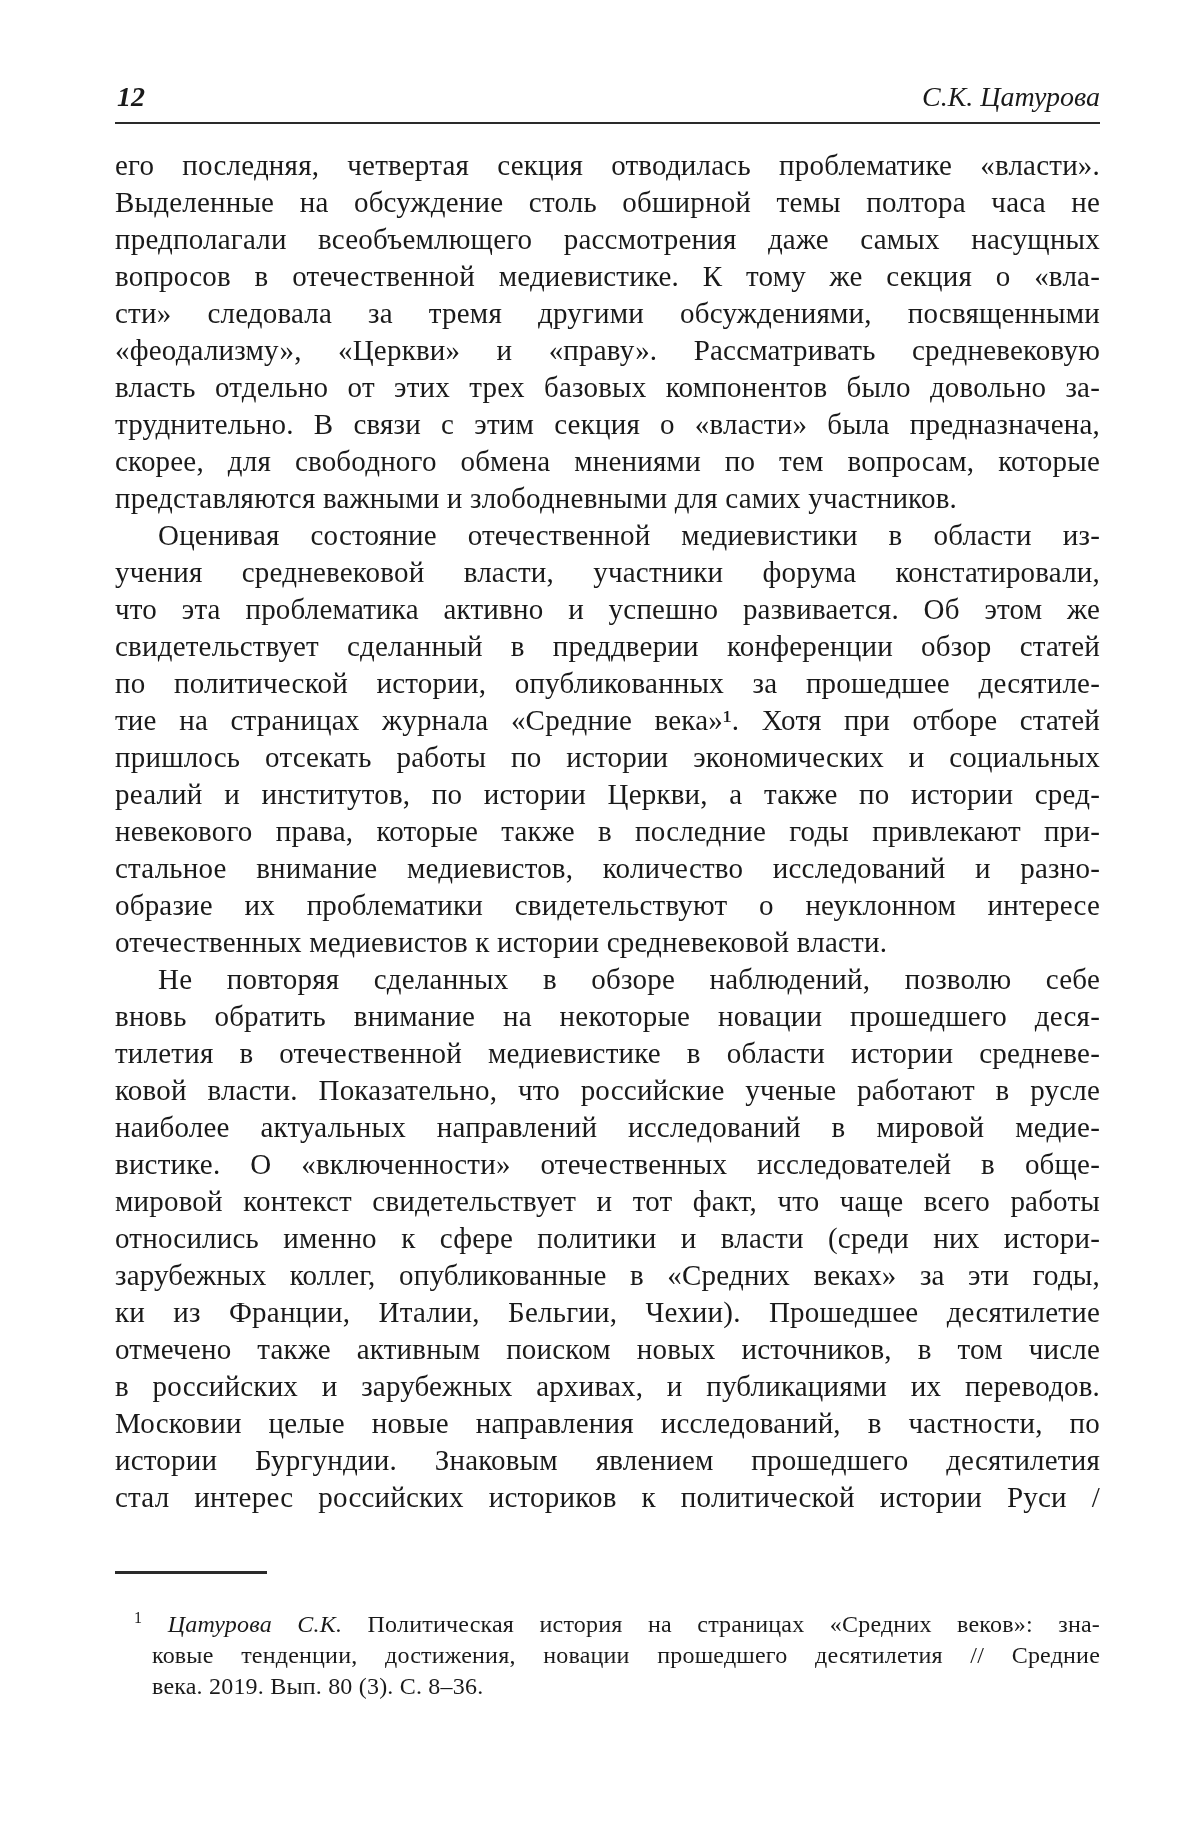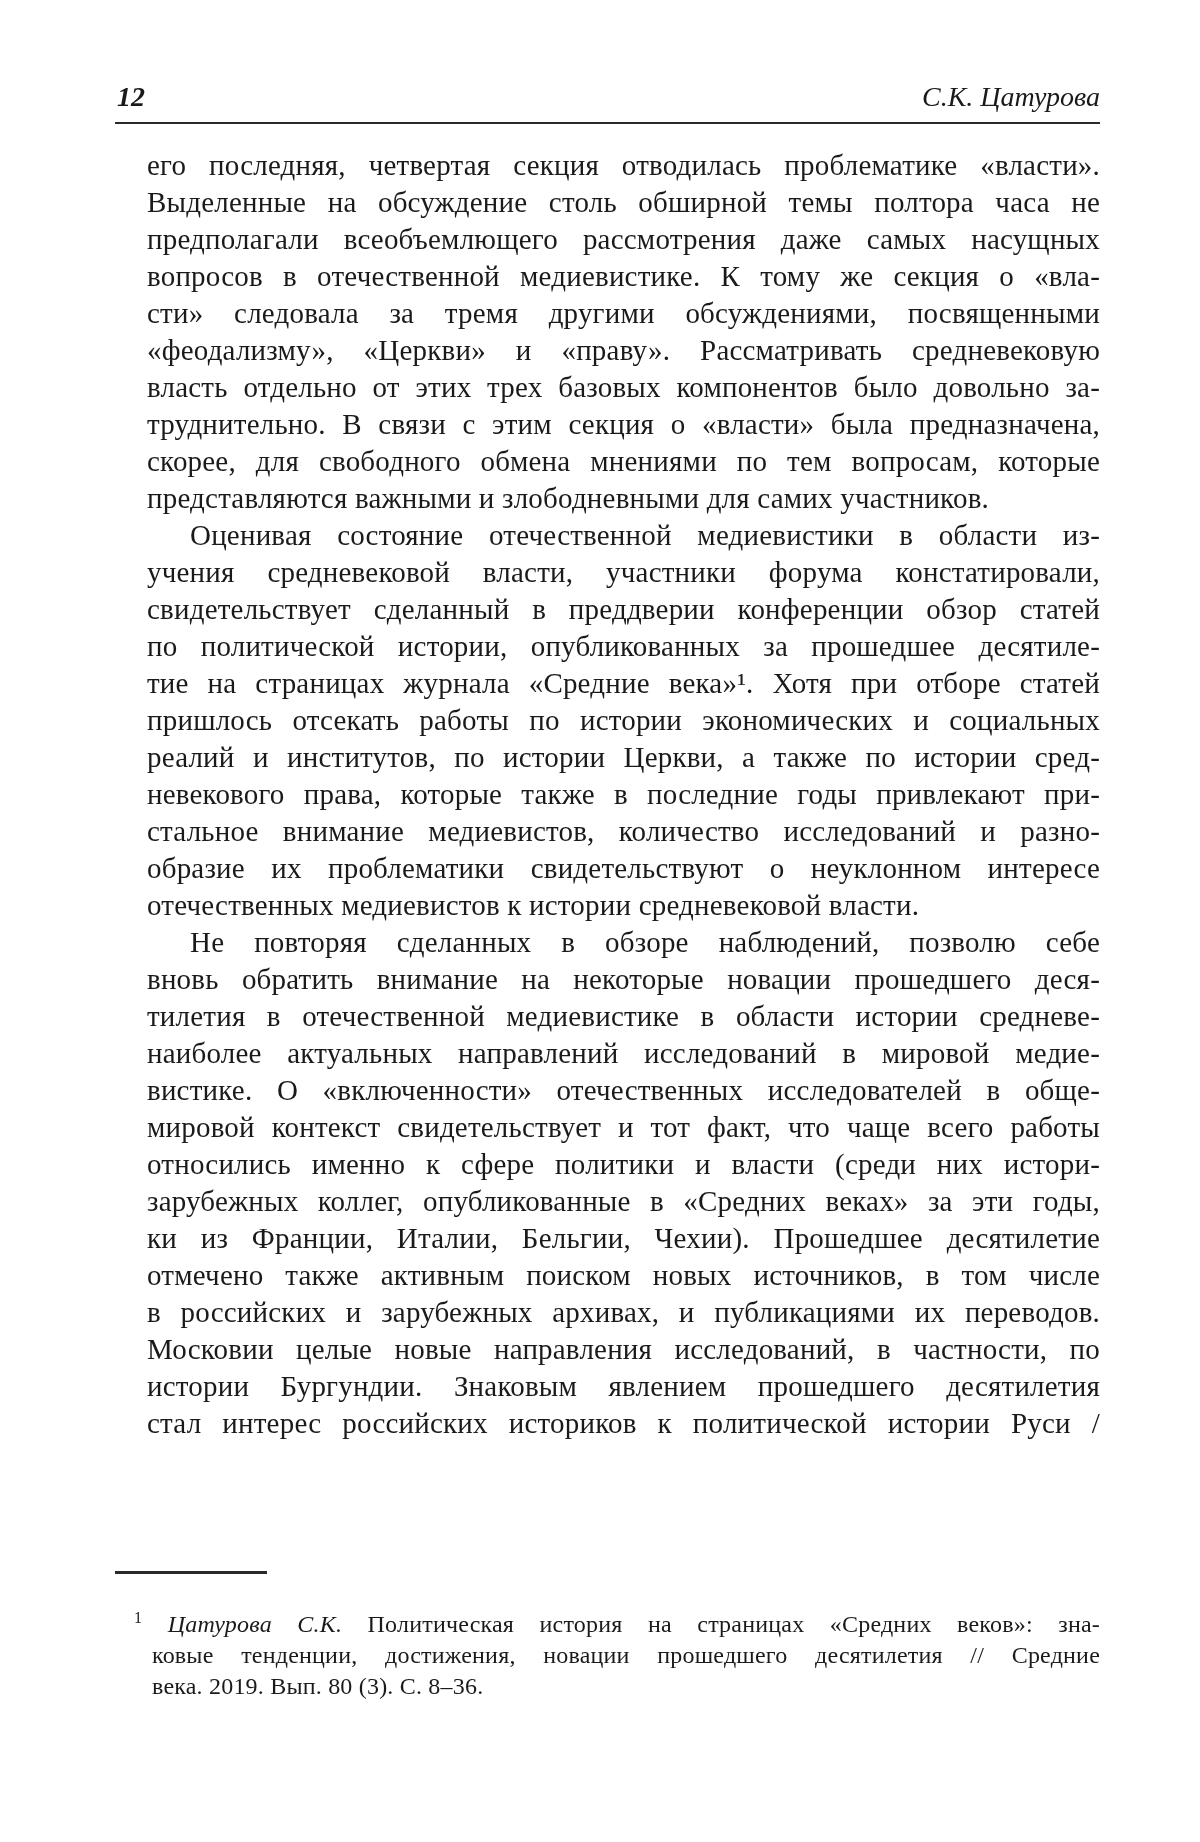--- a/index.html
+++ b/index.html
@@ -59,21 +59,20 @@
     width: 100%;
     font-size: 29px;
     letter-spacing: 0.2px;
   }
   .body-text .line {
     line-height: 37px;
     height: 37px;
     white-space: nowrap;
     text-align: justify;
     text-align-last: justify;
-    margin-left: 32px;
   }
   .body-text .line.indent {
     padding-left: 43px;
   }
   .body-text .line.last {
     text-align-last: left;
   }
   .footnote-rule {
     position: absolute;
     top: 1571px;
@@ -129,32 +128,34 @@
       <div class="line">предполагали всеобъемлющего рассмотрения даже самых насущных</div>
       <div class="line">вопросов в отечественной медиевистике. К тому же секция о «вла-</div>
       <div class="line">сти» следовала за тремя другими обсуждениями, посвященными</div>
       <div class="line">«феодализму», «Церкви» и «праву». Рассматривать средневековую</div>
       <div class="line">власть отдельно от этих трех базовых компонентов было довольно за-</div>
       <div class="line">труднительно. В связи с этим секция о «власти» была предназначена,</div>
       <div class="line">скорее, для свободного обмена мнениями по тем вопросам, которые</div>
       <div class="line last">представляются важными и злободневными для самих участников.</div>
       <div class="line indent">Оценивая состояние отечественной медиевистики в области из-</div>
       <div class="line">учения средневековой власти, участники форума констатировали,</div>
+      <div class="line">что эта проблематика активно и успешно развивается. Об этом же</div>
       <div class="line">свидетельствует сделанный в преддверии конференции обзор статей</div>
       <div class="line">по политической истории, опубликованных за прошедшее десятиле-</div>
       <div class="line">тие на страницах журнала «Средние века»¹. Хотя при отборе статей</div>
       <div class="line">пришлось отсекать работы по истории экономических и социальных</div>
       <div class="line">реалий и институтов, по истории Церкви, а также по истории сред-</div>
       <div class="line">невекового права, которые также в последние годы привлекают при-</div>
       <div class="line">стальное внимание медиевистов, количество исследований и разно-</div>
       <div class="line">образие их проблематики свидетельствуют о неуклонном интересе</div>
       <div class="line last">отечественных медиевистов к истории средневековой власти.</div>
       <div class="line indent">Не повторяя сделанных в обзоре наблюдений, позволю себе</div>
       <div class="line">вновь обратить внимание на некоторые новации прошедшего деся-</div>
       <div class="line">тилетия в отечественной медиевистике в области истории средневе-</div>
+      <div class="line">ковой власти. Показательно, что российские ученые работают в русле</div>
       <div class="line">наиболее актуальных направлений исследований в мировой медие-</div>
       <div class="line">вистике. О «включенности» отечественных исследователей в обще-</div>
       <div class="line">мировой контекст свидетельствует и тот факт, что чаще всего работы</div>
       <div class="line">относились именно к сфере политики и власти (среди них истори-</div>
       <div class="line">зарубежных коллег, опубликованные в «Средних веках» за эти годы,</div>
       <div class="line">ки из Франции, Италии, Бельгии, Чехии). Прошедшее десятилетие</div>
       <div class="line">отмечено также активным поиском новых источников, в том числе</div>
       <div class="line">в российских и зарубежных архивах, и публикациями их переводов.</div>
       <div class="line">Московии целые новые направления исследований, в частности, по</div>
       <div class="line">истории Бургундии. Знаковым явлением прошедшего десятилетия</div>

